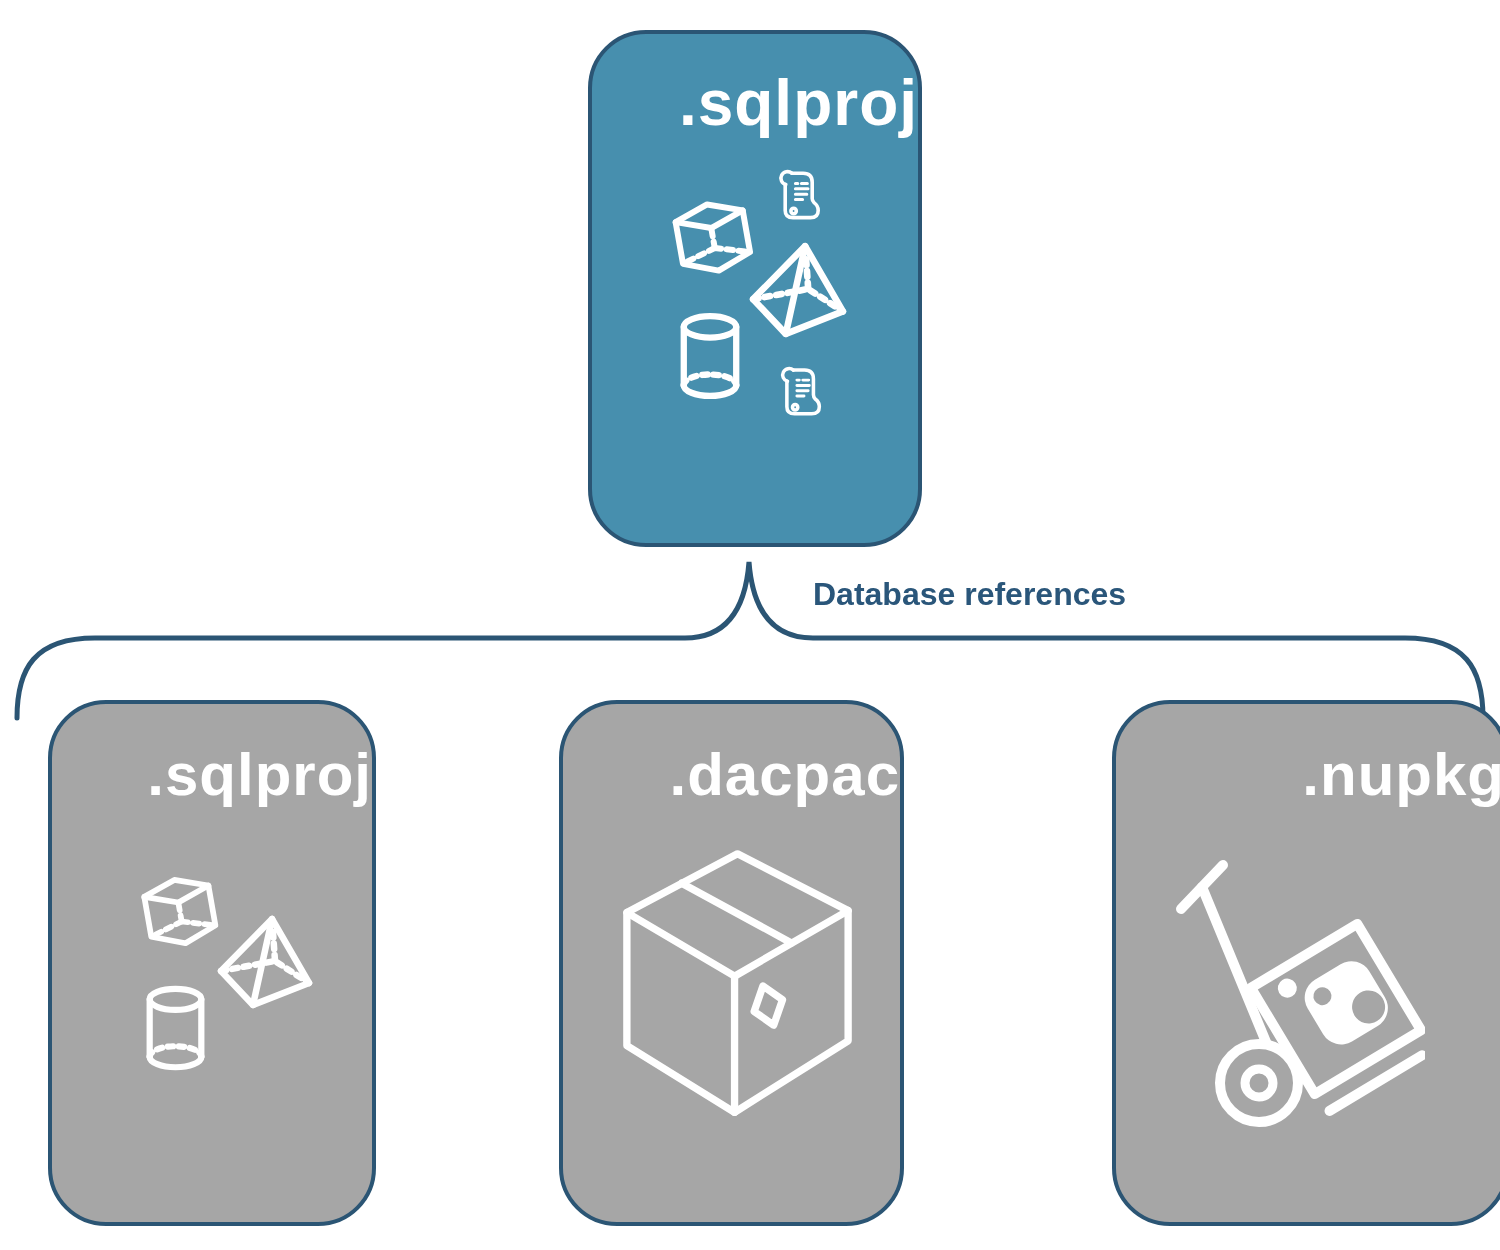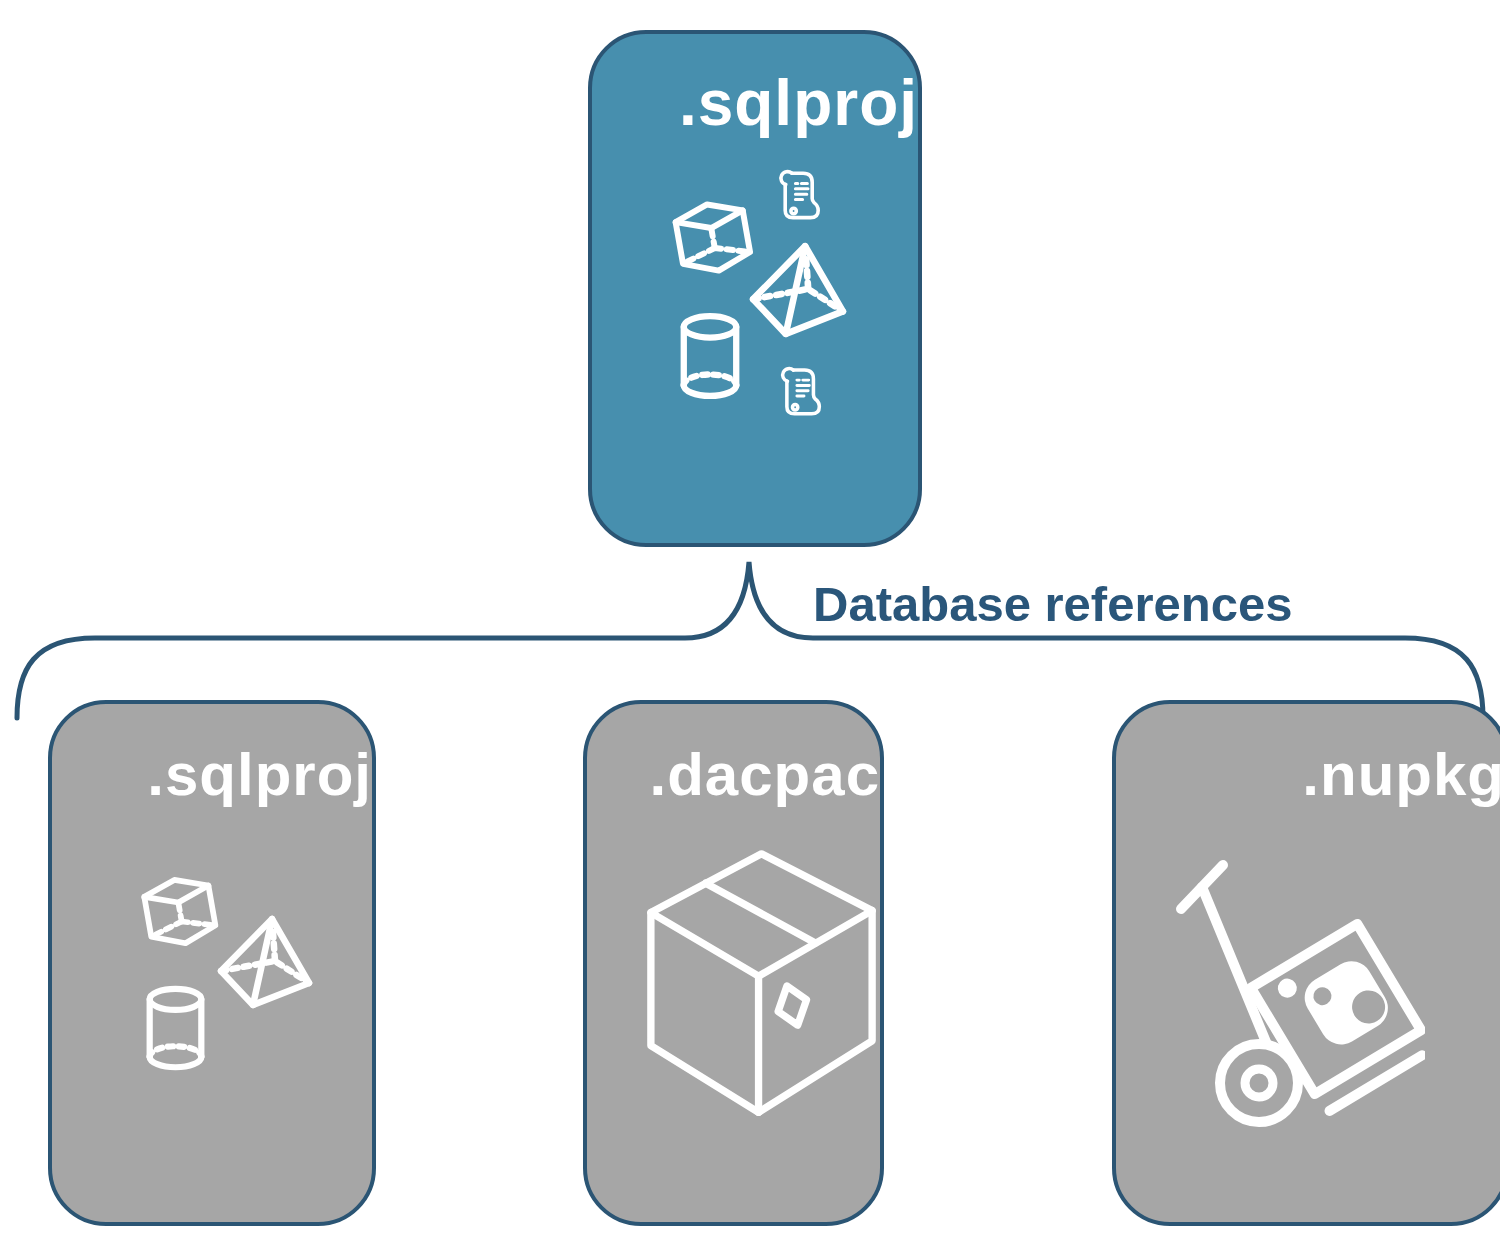--- a/index.html
+++ b/index.html
@@ -14,33 +14,33 @@
   body{background:var(--background);font-family:"Liberation Sans",sans-serif;}
   .canvas{
     position:relative;width:1500px;height:1250px;background:var(--background);overflow:hidden;
   }
   .node{
     position:absolute;border:4px solid var(--border-blue);border-radius:58px;
   }
   .node.root{left:588px;top:30px;width:334px;height:517px;background:var(--accent-blue);}
   .node.child{top:700px;height:526px;background:var(--box-gray);}
   .node.child.c1{left:48px;width:328px;}
-  .node.child.c2{left:583px;width:301px;}
+  .node.child.c2{left:559px;width:345px;}
   .node.child.c3{left:1112px;width:397px;}
   .node-label{
     position:absolute;left:0;right:0;text-align:right;
     color:var(--label-white);font-weight:bold;letter-spacing:1px;
   }
   .node.root .node-label{top:32px;font-size:64px;}
   .node.child .node-label{top:36px;font-size:60px;}
   .icon{position:absolute;}
   .icon svg{display:block;width:100%;height:100%;}
   .brace{position:absolute;left:0;top:540px;width:1500px;height:200px;}
   .connector-label{
-    position:absolute;left:813px;top:576px;font-size:49px;font-weight:bold;
+    position:absolute;left:813px;top:576px;font-size:32px;font-weight:bold;
     color:var(--connector-text-color);white-space:nowrap;
   }
 </style>
 </head>
 <body>
 
 <svg width="0" height="0" style="position:absolute" aria-hidden="true">
   <defs>
     <symbol id="i-cube" viewBox="0 0 100 100">
       <g transform="rotate(-10 50 50)" fill="none" stroke="#fff" stroke-width="6.5" stroke-linejoin="round" stroke-linecap="round">

